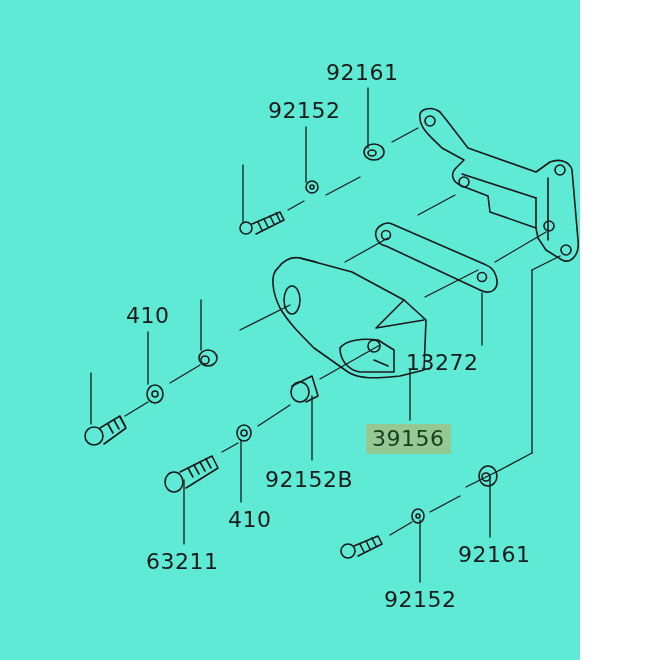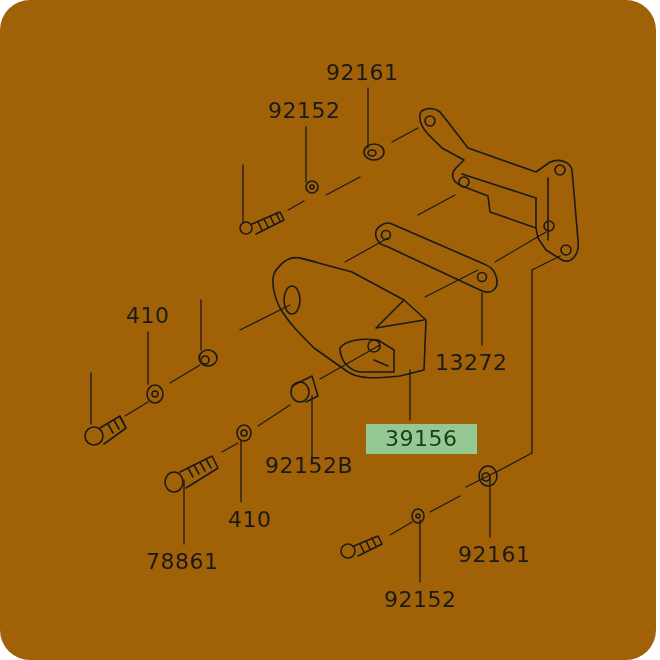--- a/index.html
+++ b/index.html
@@ -1,20 +1,20 @@
 <!DOCTYPE html>
 <html><head>
 <meta charset="utf-8">
 <style>
   html, body { margin:0; padding:0; background:#ffffff; }
-  .stage { position:relative; width:656px; height:660px; background:#a16207; overflow:hidden;border-radius:30px; }
+  .stage { position:relative; width:580px; height:660px; background:#5eead4; overflow:hidden; }
   svg.diagram { position:absolute; left:0; top:0; width:660px; height:660px; }
   .lbl { position:absolute; font-family:"DejaVu Sans", sans-serif; font-size:22px; color:#1a1a1a;
          line-height:26px; white-space:nowrap; letter-spacing:0.5px; cursor:pointer; }
-  .lbl.hl { background:#94c994; color:#1c3a1c; padding:2px 19px; }
+  .lbl.hl { background:#94c994; color:#1c3a1c; padding:2px 6px; }
 </style>
 </head>
 <body>
 
 <div class="stage">
   <svg class="diagram" viewBox="0 0 660 660" fill="none" stroke="#1a1a1a" stroke-width="1.6" stroke-linejoin="round" stroke-linecap="round">
 
     <g stroke-width="1.3">
       <line x1="368" y1="88" x2="368" y2="148"></line>
       <line x1="306" y1="127" x2="306" y2="182"></line>
@@ -114,20 +114,20 @@
       <circle cx="418" cy="516" r="2"></circle>
       <circle cx="348" cy="551" r="7"></circle>
       <path d="M354 546 L378 536 L382 544 L358 556"></path>
       <path d="M360 544 l4 8 M366 541 l4 8 M372 538 l4 8"></path>
     </g>
   </svg>
 
   <span class="lbl" style="left:326px;top:60px">92161</span>
   <span class="lbl" style="left:268px;top:98px">92152</span>
   <span class="lbl" style="left:126px;top:303px">410</span>
-  <span class="lbl" style="left:435px;top:350px">13272</span>
+  <span class="lbl" style="left:406px;top:350px">13272</span>
   <span class="lbl hl" style="left:366px;top:424px">39156</span>
-  <span class="lbl" style="left:265px;top:453px">92152B</span>
+  <span class="lbl" style="left:265px;top:467px">92152B</span>
   <span class="lbl" style="left:228px;top:507px">410</span>
-  <span class="lbl" style="left:146px;top:549px">78861</span>
+  <span class="lbl" style="left:146px;top:549px">63211</span>
   <span class="lbl" style="left:458px;top:542px">92161</span>
   <span class="lbl" style="left:384px;top:587px">92152</span>
 </div>
 
 </body></html>

